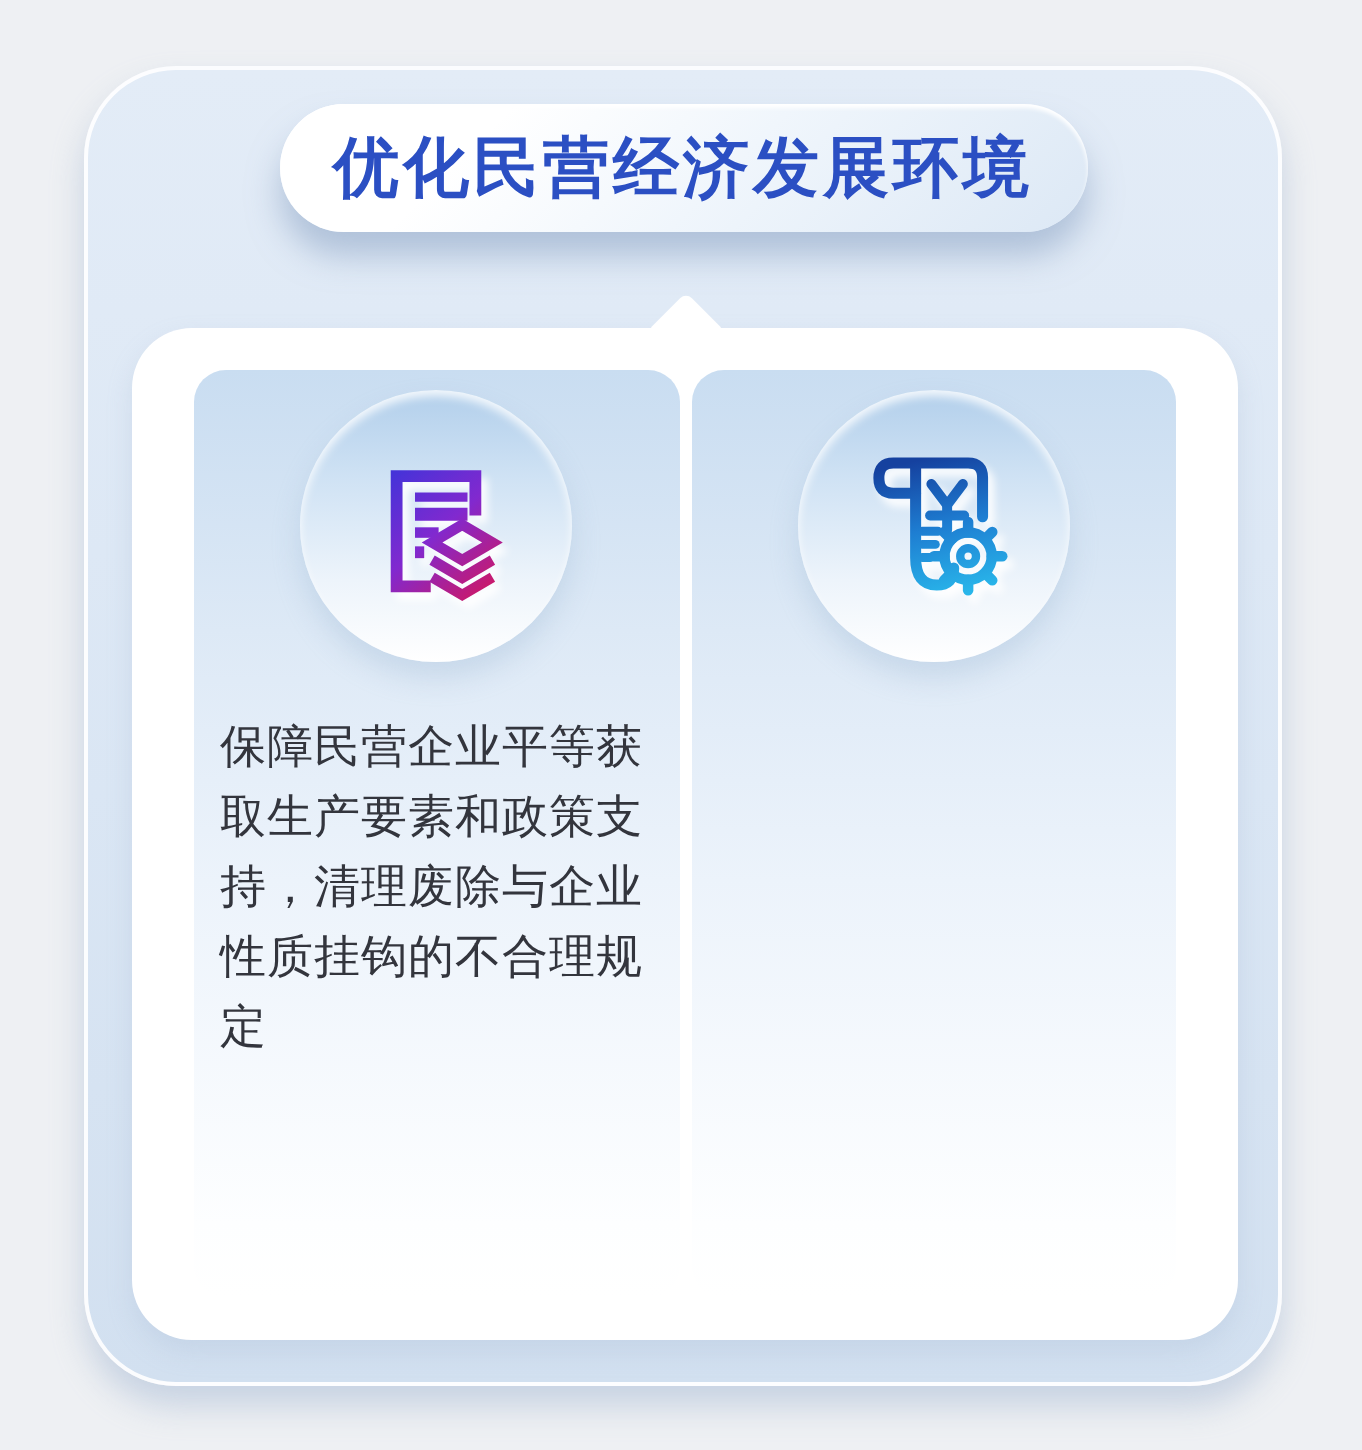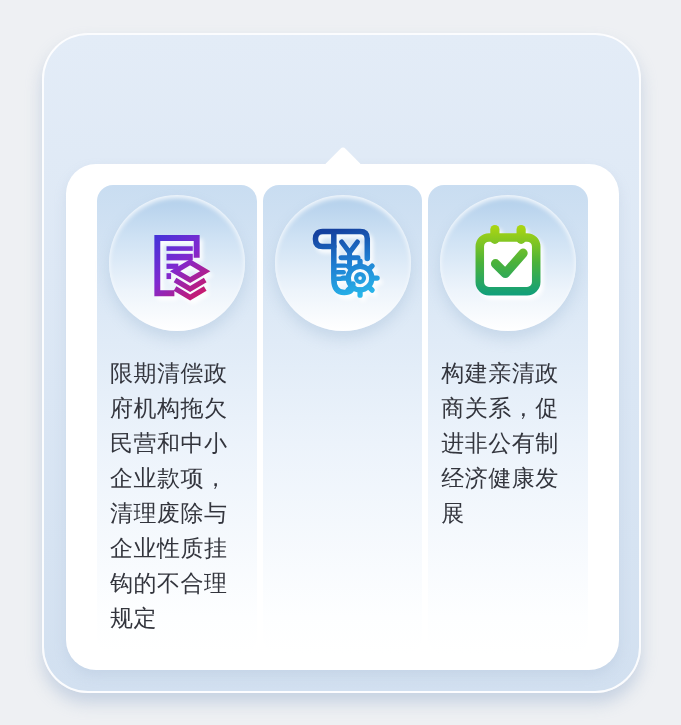--- a/index.html
+++ b/index.html
@@ -104,20 +104,23 @@
     letter-spacing: 0.5px;
     color: #33353d;
     text-align: left;
   }
 </style>
 </head>
 <body>
 
 <div class="card">
 
+  <div class="pill">
+    <span class="pill-text">优化民营经济发展环境</span>
+  </div>
 
   <div class="panel">
     <div class="notch"></div>
 
     <div class="cols">
 
       <div class="col">
         <div class="bubble">
           <svg class="icon" viewBox="0 0 64 64" xmlns="http://www.w3.org/2000/svg">
             <defs>
@@ -132,21 +135,21 @@
               <path d="M24 21 H44" stroke-width="3.5"></path>
               <path d="M24 27.5 H44" stroke-width="5"></path>
               <path d="M24 34.5 H33" stroke-width="4"></path>
               <path d="M24 42 H27.5" stroke-width="4.5"></path>
               <path d="M42 31.5 L53.5 38.25 L42 45 L30.5 38.25 Z" stroke-width="4"></path>
               <path d="M30.5 45 L42 51.75 L53.5 45" stroke-width="4"></path>
               <path d="M30.5 51.5 L42 58.25 L53.5 51.5" stroke-width="4"></path>
             </g>
           </svg>
         </div>
-        <div class="col-text">限期清偿政府机构拖欠民营和中小企业款项，清理废除与企业性质挂钩的不合理规定</div>
+        <div class="col-text">保障民营企业平等获取生产要素和政策支持，清理废除与企业性质挂钩的不合理规定</div>
       </div>
 
       <div class="col">
         <div class="bubble">
           <svg class="icon" viewBox="0 0 64 64" xmlns="http://www.w3.org/2000/svg">
             <defs>
               <linearGradient id="g2" gradientUnits="userSpaceOnUse" x1="30" y1="6" x2="42" y2="58">
                 <stop offset="0" stop-color="#15419f"></stop>
                 <stop offset="0.5" stop-color="#1e7ed2"></stop>
                 <stop offset="1" stop-color="#29b6ea"></stop>
@@ -169,36 +172,16 @@
               <path d="M38.6 49.9 L35.8 52.7" stroke-width="4"></path>
               <path d="M36 43.5 H32" stroke-width="4"></path>
               <path d="M38.6 37.1 L35.8 34.3" stroke-width="4"></path>
               <path d="M45 34.5 V30.5" stroke-width="4"></path>
               <path d="M51.4 37.1 L54.2 34.3" stroke-width="4"></path>
             </g>
           </svg>
         </div>
       </div>
 
-      <div class="col">
-        <div class="bubble">
-          <svg class="icon" viewBox="0 0 64 64" xmlns="http://www.w3.org/2000/svg">
-            <defs>
-              <linearGradient id="g3" gradientUnits="userSpaceOnUse" x1="32" y1="5" x2="32" y2="58">
-                <stop offset="0" stop-color="#a8d413"></stop>
-                <stop offset="0.5" stop-color="#4bb23a"></stop>
-                <stop offset="1" stop-color="#0d9e7f"></stop>
-              </linearGradient>
-            </defs>
-            <rect x="10.5" y="12.5" width="43" height="41" rx="7" fill="#ffffff" stroke="url(#g3)" stroke-width="6.5"></rect>
-            <g fill="none" stroke="url(#g3)" stroke-linecap="round" stroke-linejoin="round">
-              <path d="M22 6.5 V14" stroke-width="7"></path>
-              <path d="M42 6.5 V14" stroke-width="7"></path>
-              <path d="M22.5 32.5 L30 40 L43.5 24.5" stroke-width="7"></path>
-            </g>
-          </svg>
-        </div>
-        <div class="col-text">构建亲清政商关系，促进非公有制经济健康发展</div>
-      </div>
 
     </div>
   </div>
 </div>
 
 </body></html>

